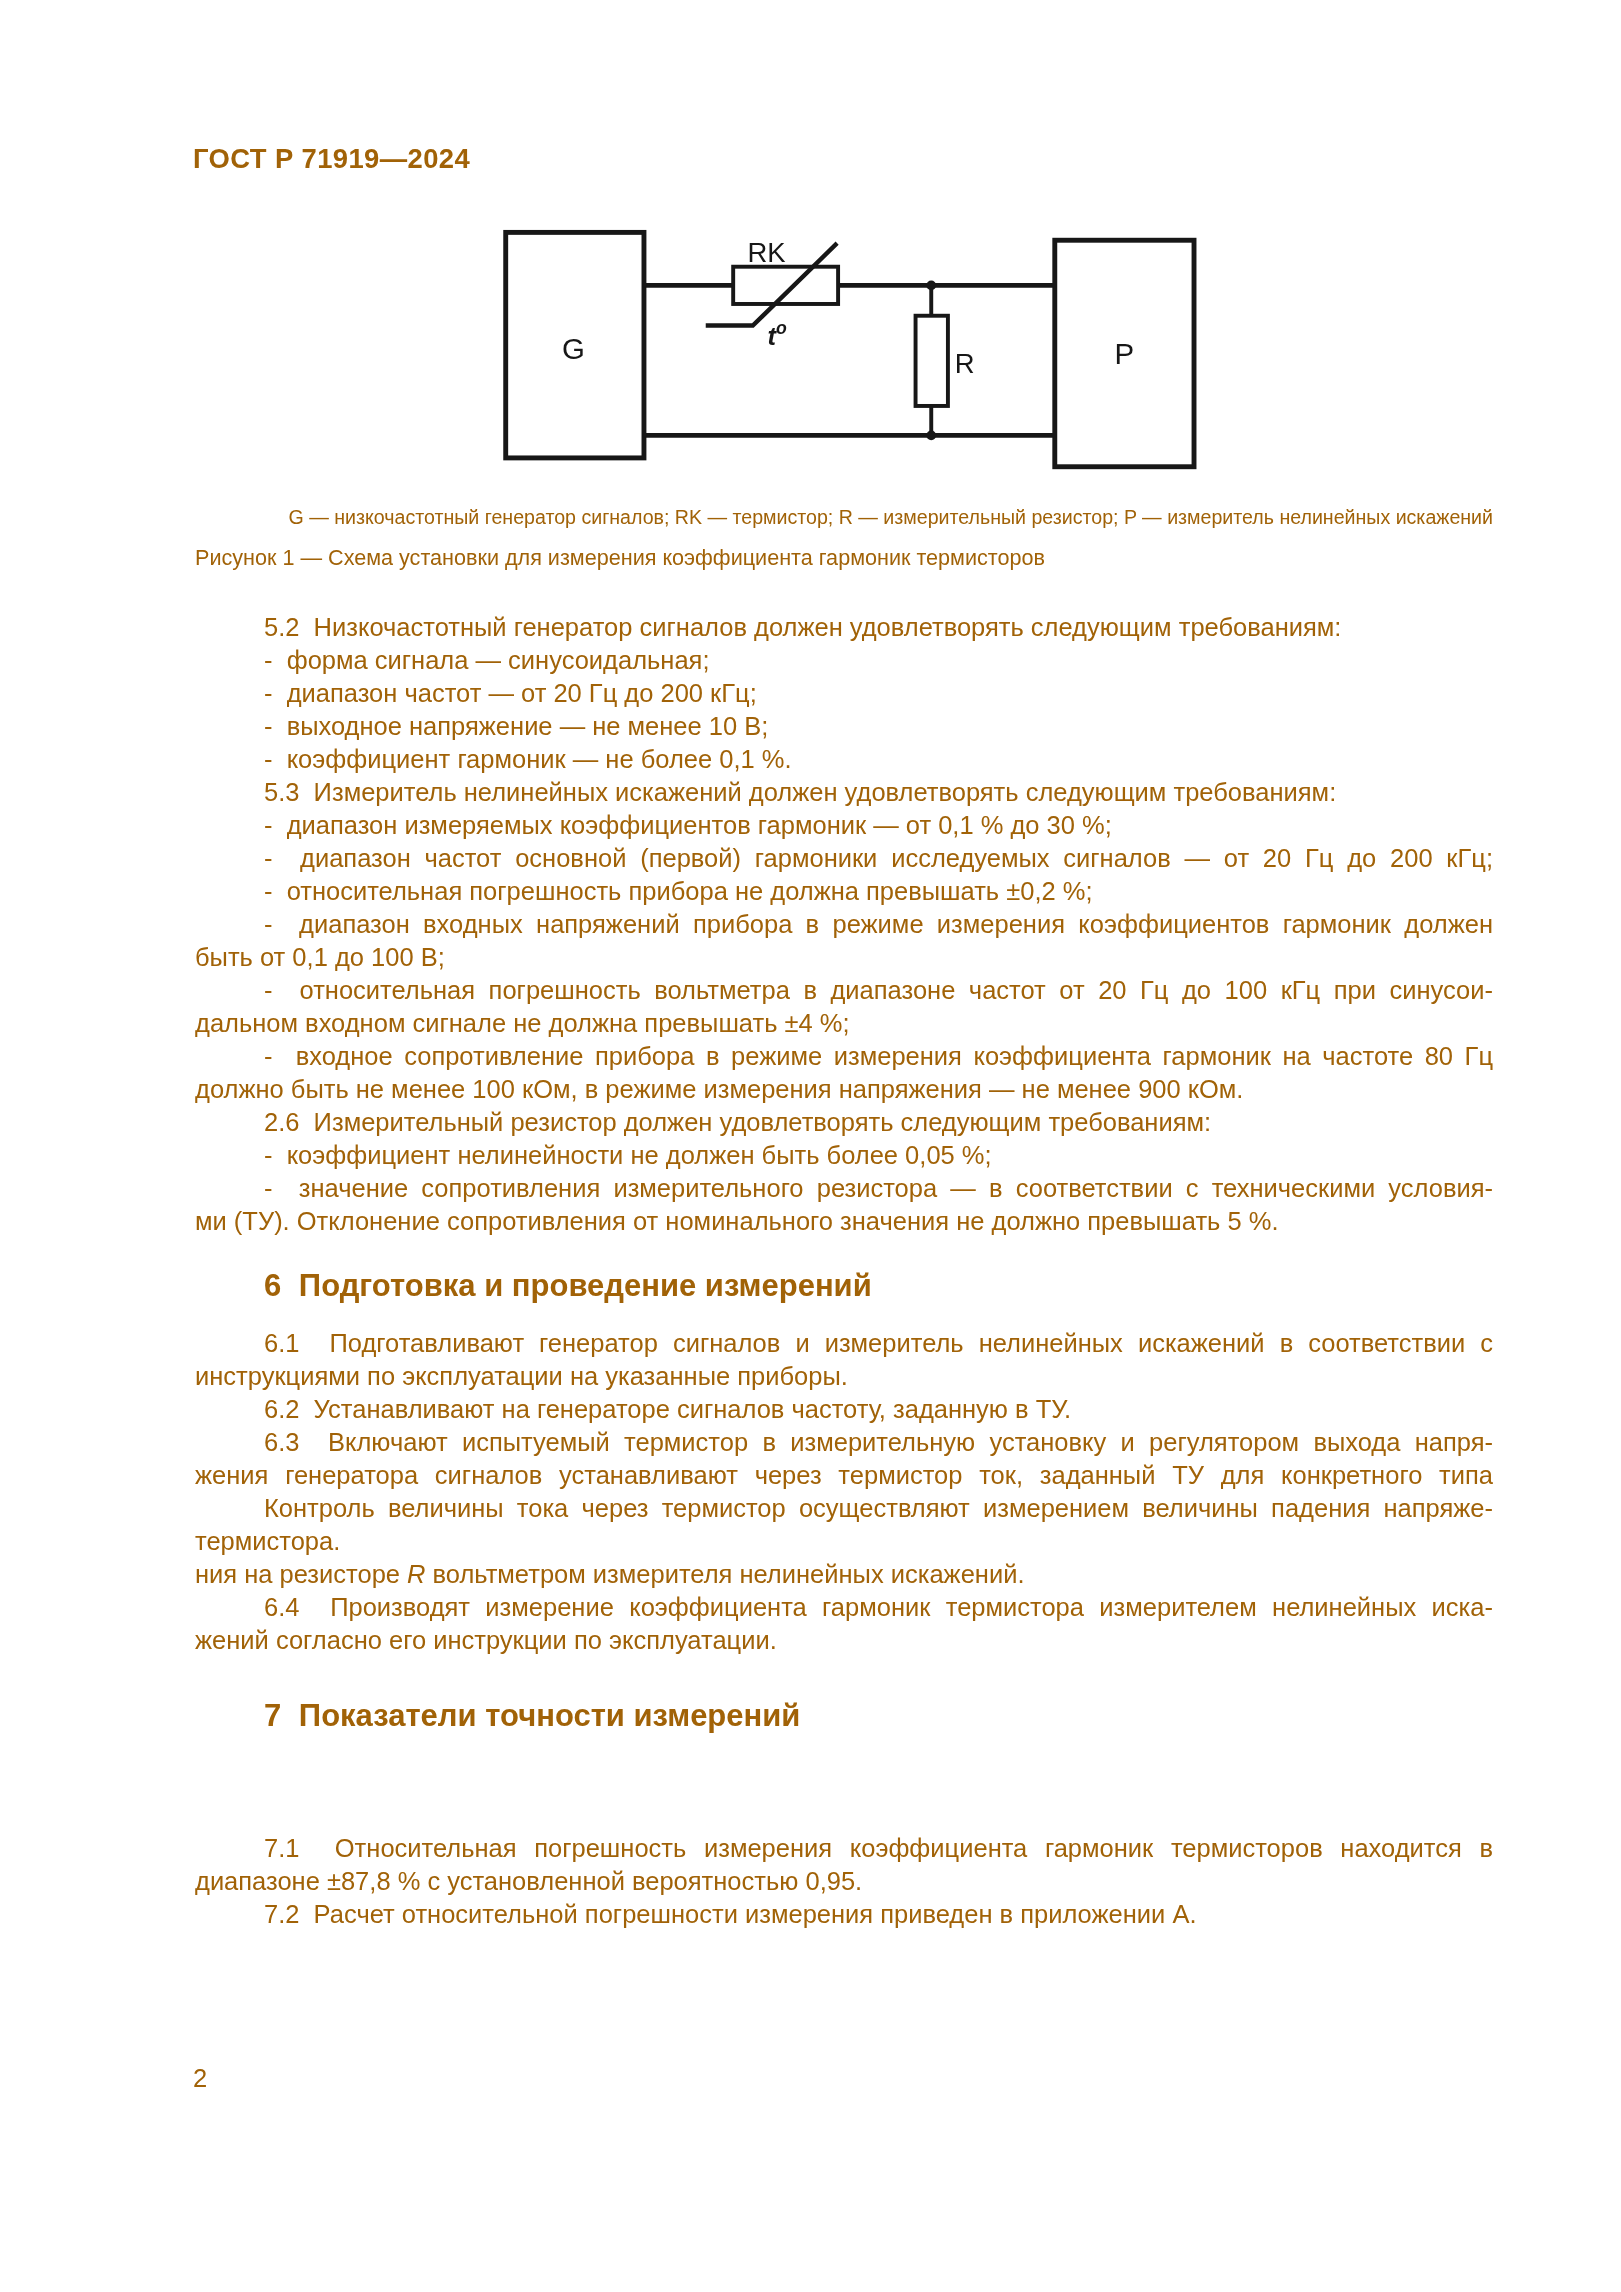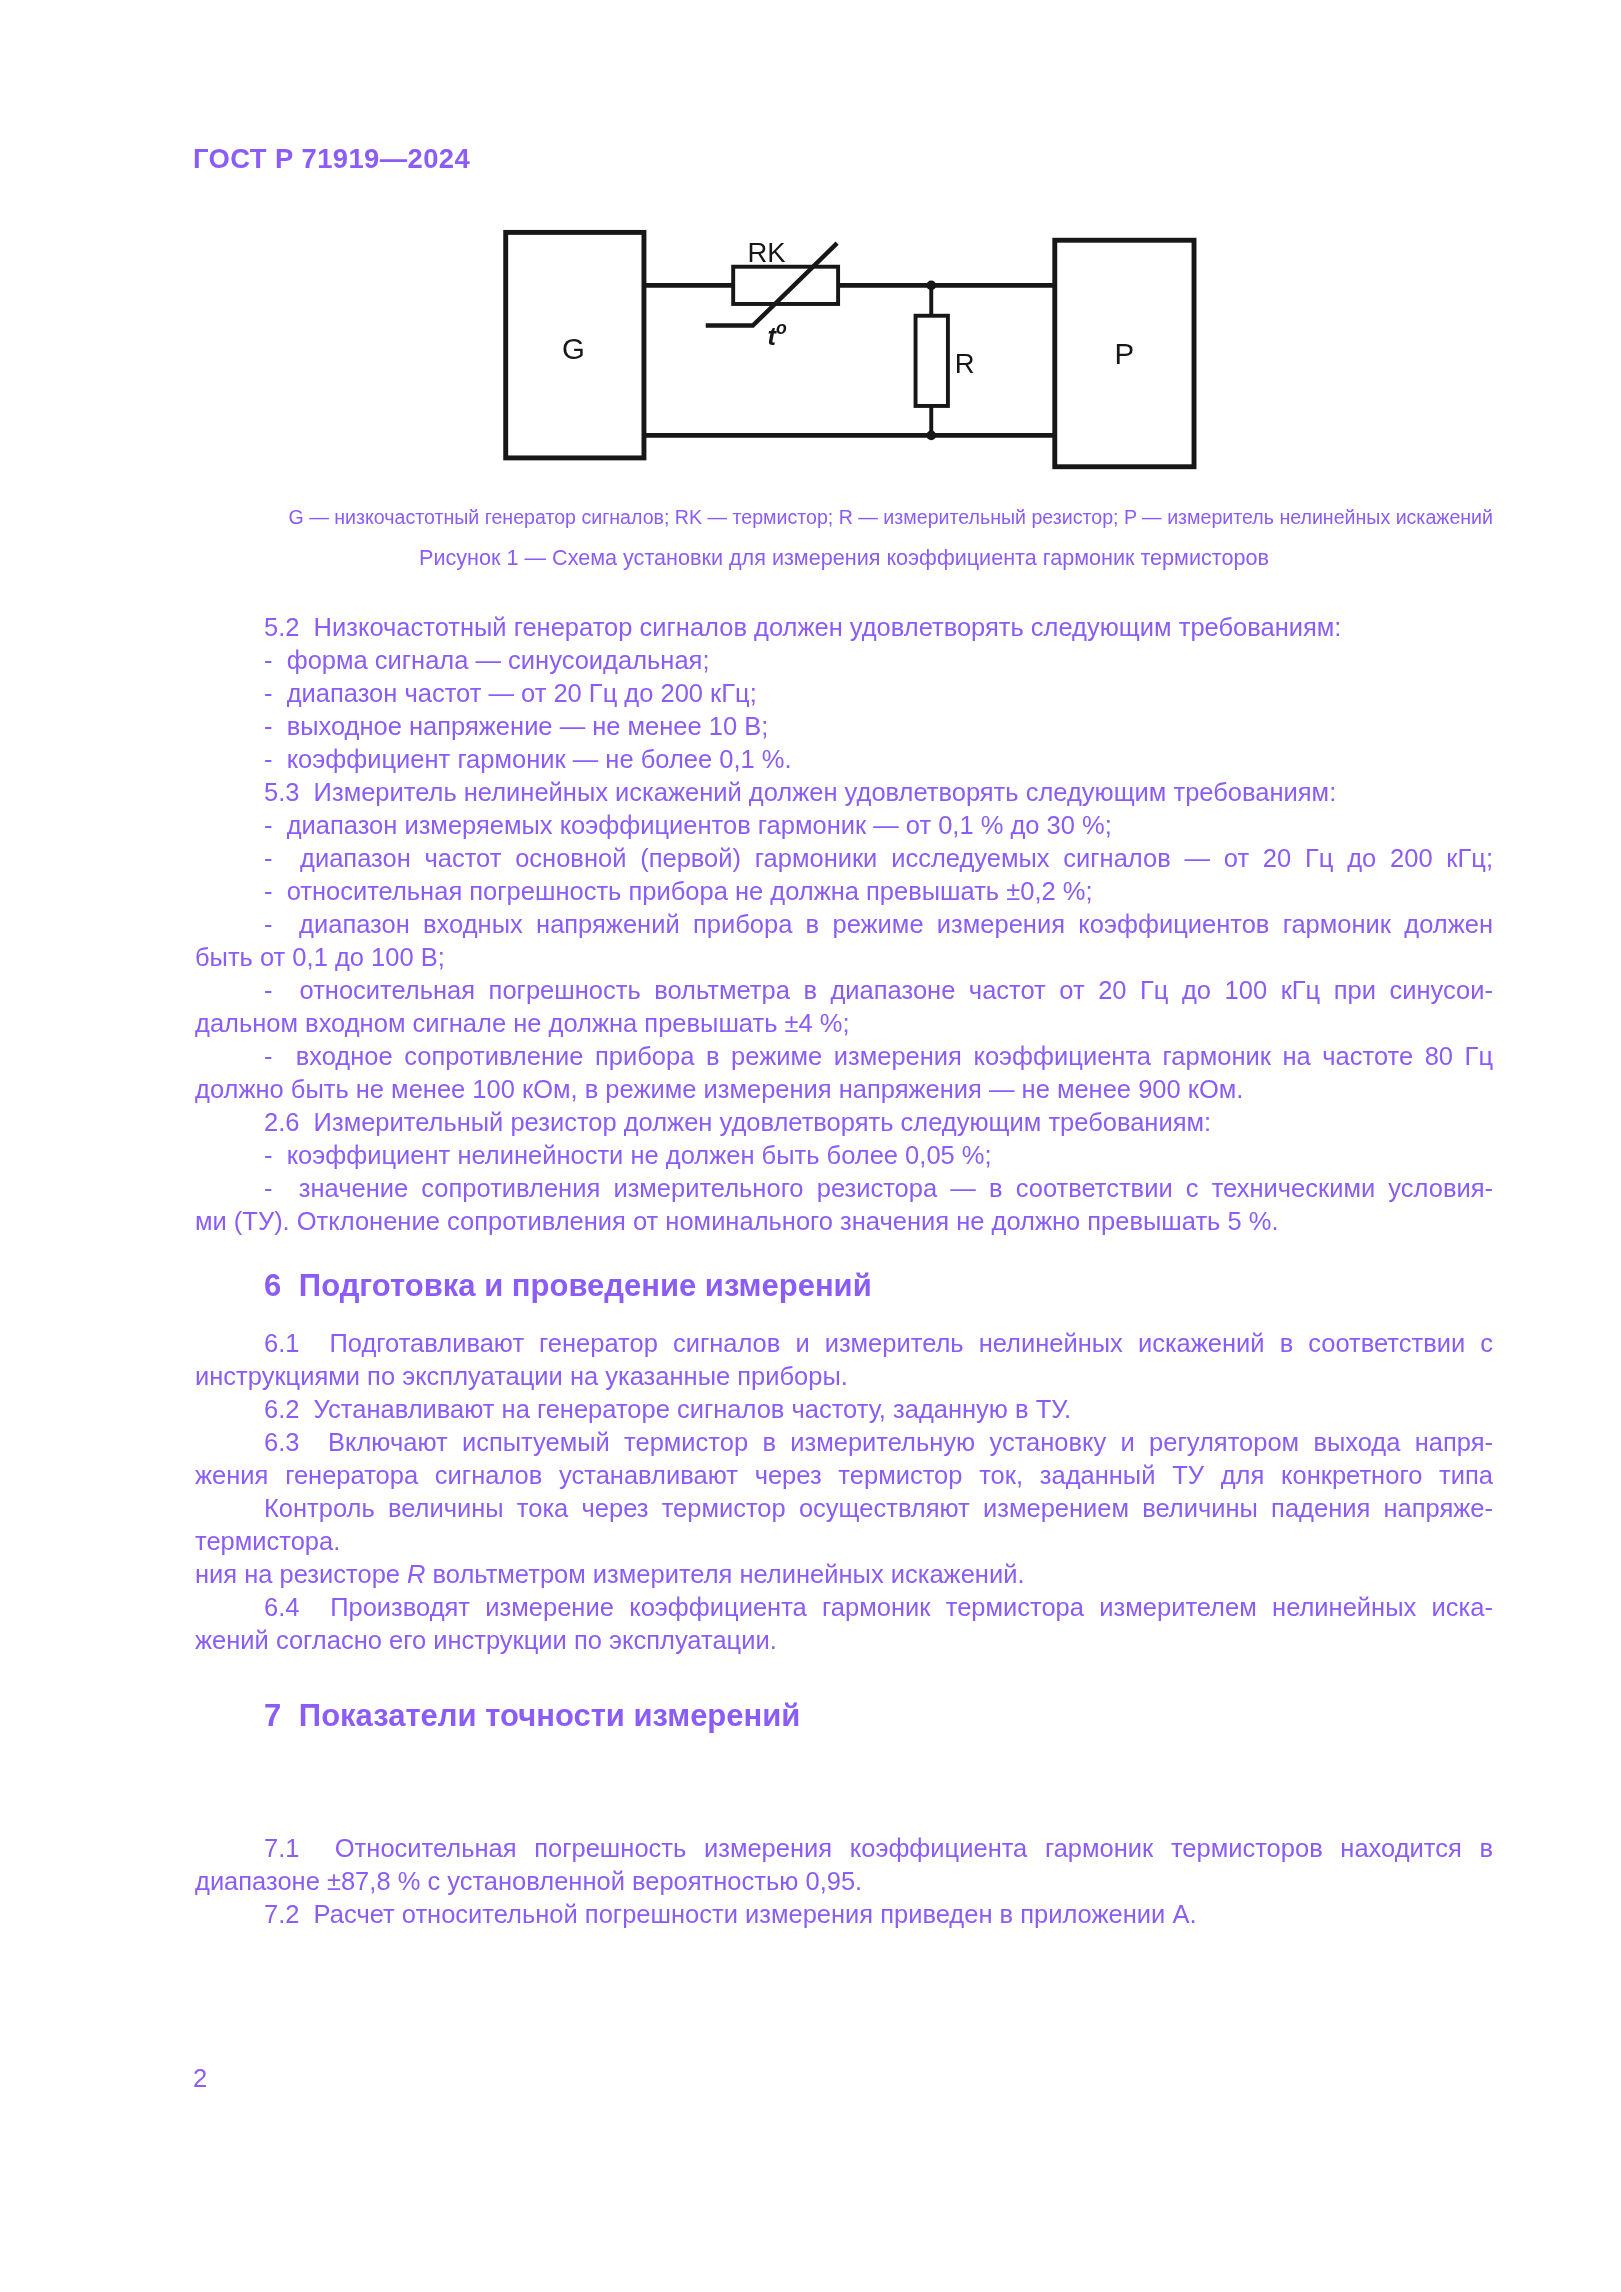--- a/index.html
+++ b/index.html
@@ -1,21 +1,21 @@
 <!DOCTYPE html>
 <html lang="ru"><head>
 <meta charset="utf-8">
 <style>
   html,body{margin:0;padding:0;background:#ffffff;}
   .page{
     position:relative;
     width:1621px;height:2293px;
     background:#ffffff;
     font-family:"Liberation Sans",sans-serif;
-    color:#8b5cf6;
+    color:#a16207;
     overflow:hidden;
   }
   .doc-header{
     position:absolute;left:193px;top:143px;
     font-size:27.4px;font-weight:700;letter-spacing:0.4px;
   }
   .diagram{position:absolute;left:0;top:0;}
   .diagram .box{fill:none;stroke:#171717;stroke-width:5;}
   .diagram .comp{fill:#ffffff;stroke:#171717;stroke-width:4;}
   .diagram .w5{stroke:#171717;stroke-width:5;}
@@ -26,21 +26,21 @@
   .t30{font-size:30px;}
   .t28{font-size:28px;}
   .t26i{font-size:26px;font-style:italic;font-weight:700;}
   .t18{font-size:18px;}
   .fig-caption{
     position:absolute;left:195px;width:1298px;top:506px;
     text-align:right;font-size:19.6px;white-space:nowrap;
   }
   .fig-title{
     position:absolute;left:195px;width:1298px;top:545px;
-    text-align:center;font-size:21.6px;
+    font-size:21.6px;
   }
   .sec-heading{
     position:absolute;left:264px;
     font-size:31px;font-weight:700;line-height:35px;white-space:nowrap;
   }
   .sec-heading .num{margin-right:17.6px;}
   .block{position:absolute;left:195px;width:1298px;}
   .ln{font-size:25.5px;line-height:33px;white-space:pre-wrap;}
   .ln.ind{padding-left:69px;}
   .ln.just{text-align:justify;text-align-last:justify;}

